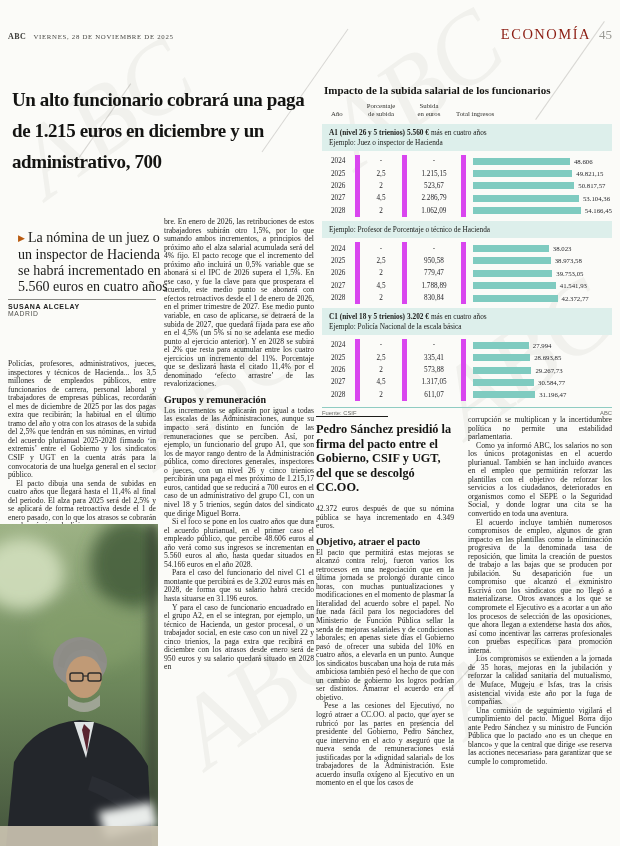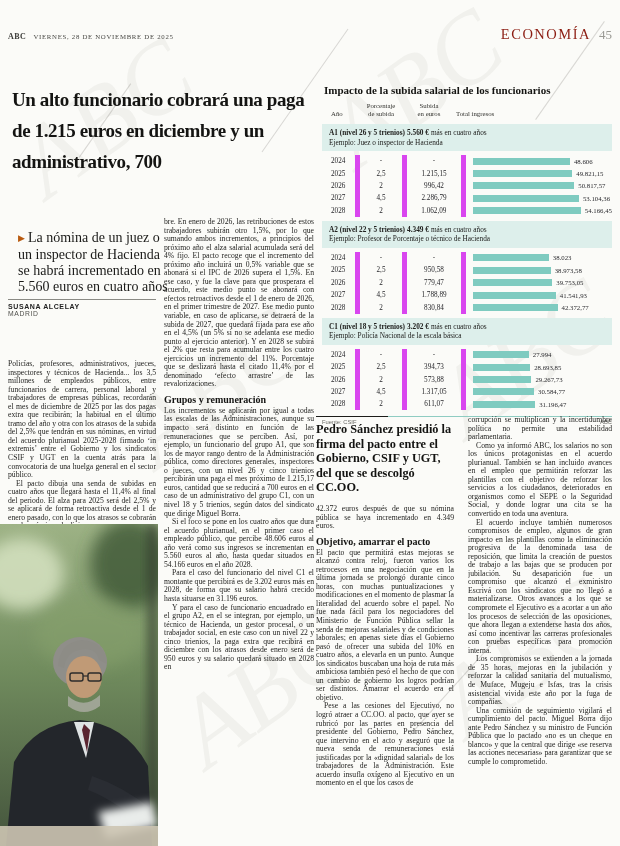--- a/index.html
+++ b/index.html
@@ -143,21 +143,21 @@
           <span class="c-p">2,5</span>
           <span class="c-e">1.215,15</span>
           <span class="c-b">
             <i class="bar" style="width: 99.3px;"></i>
             <em class="tot">49.821,15</em>
           </span>
         </div>
       <div class="g-row">
           <span class="c-y">2026</span>
           <span class="c-p">2</span>
-          <span class="c-e">996,42</span>
+          <span class="c-e">523,67</span>
           <span class="c-b">
             <i class="bar" style="width: 101.3px;"></i>
             <em class="tot">50.817,57</em>
           </span>
         </div>
       <div class="g-row">
           <span class="c-y">2027</span>
           <span class="c-p">4,5</span>
           <span class="c-e">2.286,79</span>
           <span class="c-b">
@@ -170,21 +170,20 @@
           <span class="c-p">2</span>
           <span class="c-e">1.062,09</span>
           <span class="c-b">
             <i class="bar" style="width: 108px;"></i>
             <em class="tot">54.166,45</em>
           </span>
         </div>
     </div>
 
     <div class="g-band">
-      <div><b>A2 (nivel 22 y 5 trienios)</b><b class="amt">4.349 €</b><span>más en cuatro años</span></div>
       <div>Ejemplo: Profesor de Porcentaje o técnico de Hacienda</div>
     </div>
     <div class="g-rows">
       <div class="g-row">
           <span class="c-y">2024</span>
           <span class="c-p">-</span>
           <span class="c-e">-</span>
           <span class="c-b">
             <i class="bar" style="width: 75.8px;"></i>
             <em class="tot">38.023</em>
@@ -238,21 +237,21 @@
           <span class="c-p">-</span>
           <span class="c-e">-</span>
           <span class="c-b">
             <i class="bar" style="width: 55.8px;"></i>
             <em class="tot">27.994</em>
           </span>
         </div>
       <div class="g-row">
           <span class="c-y">2025</span>
           <span class="c-p">2,5</span>
-          <span class="c-e">394,73</span>
+          <span class="c-e">335,41</span>
           <span class="c-b">
             <i class="bar" style="width: 57.2px;"></i>
             <em class="tot">28.693,85</em>
           </span>
         </div>
       <div class="g-row">
           <span class="c-y">2026</span>
           <span class="c-p">2</span>
           <span class="c-e">573,88</span>
           <span class="c-b">
@@ -321,21 +320,21 @@
       </g>
       <path d="M98,288 L152,278 L158,302 L106,314 Z" fill="#e9ecea" filter="url(#blur4)"></path>
       <rect x="0" y="302" width="158" height="20" fill="#cdc5b2" opacity="0.9"></rect>
     </svg>
   </div>
 
   <div class="bcol col3">
     <div class="callout-rule"></div>
     <div class="callout">Pedro Sánchez presidió la firma del pacto entre el Gobierno, CSIF y UGT, del que se descolgó CC.OO.</div>
     <p>42.372 euros después de que su nómina pública se haya incrementado en 4.349 euros.</p>
-    <h3>Objetivo, amarrar el pacto</h3>
+    <h3>Objetivo, atraer el pacto</h3>
     <p>El pacto que permitirá estas mejoras se alcanzó contra reloj, fueron varios los retrocesos en una negociación que en la última jornada se prolongó durante cinco horas, con muchas puntualizaciones y modificaciones en el momento de plasmar la literalidad del acuerdo sobre el papel. No fue nada fácil para los negociadores del Ministerio de Función Pública sellar la senda de mejoras salariales y de condiciones laborales; en apenas siete días el Gobierno pasó de ofrecer una subida del 10% en cuatro años, a elevarla en un punto. Aunque los sindicatos buscaban una hoja de ruta más ambiciosa también pesó el hecho de que con un cambio de gobierno los logros podrían ser distintos. Amarrar el acuerdo era el objetivo.</p>
     <p class="ind">Pese a las cesiones del Ejecutivo, no logró atraer a CC.OO. al pacto, que ayer se rubricó por las partes en presencia del presidente del Gobierno, Pedro Sánchez, que intervino en el acto y aseguró que la nueva senda de remuneraciones está justificadas por la «dignidad salarial» de los trabajadores de la Administración. Este acuerdo insufla oxígeno al Ejecutivo en un momento en el que los casos de</p>
   </div>
 
   <div class="bcol col4">
     <p>corrupción se multiplican y la incertidumbre política no permite una estabilidad parlamentaria.</p>
     <p class="ind">Como ya informó ABC, los salarios no son los únicos protagonistas en el acuerdo plurianual. También se han incluido avances en el empleo que permitirán reforzar las plantillas con el objetivo de reforzar los servicios a los ciudadanos, deteriorados en organismos como el SEPE o la Seguridad Social, y donde lograr una cita se ha convertido en toda una aventura.</p>
     <p class="ind">El acuerdo incluye también numerosos compromisos de empleo, algunos de gran impacto en las plantillas como la eliminación progresiva de la denominada tasa de reposición, que limita la creación de puestos de trabajo a las bajas que se producen por jubilación. Su desaparición fue un compromiso que alcanzó el exministro Escrivá con los sindicatos que no llegó a materializarse. Otros avances a los que se compromete el Ejecutivo es a acortar a un año los procesos de selección de las oposiciones, que ahora llegan a extenderse hasta dos años, así como incentivar las carreras profesionales con pruebas específicas para promoción interna.</p>
     <p class="ind">Los compromisos se extienden a la jornada de 35 horas, mejoras en la jubilación y reforzar la calidad sanitaria del mutualismo, de Muface, Mugeju e Isfas, tras la crisis asistencial vivida este año por la fuga de compañías.</p>
     <p class="ind">Una comisión de seguimiento vigilará el cumplimiento del pacto. Miguel Borra dijo ante Pedro Sánchez y su ministro de Función Pública que lo pactado «no es un cheque en blanco» y que la central que dirige «se reserva las acciones necesarias» para garantizar que se cumple lo comprometido.</p>

